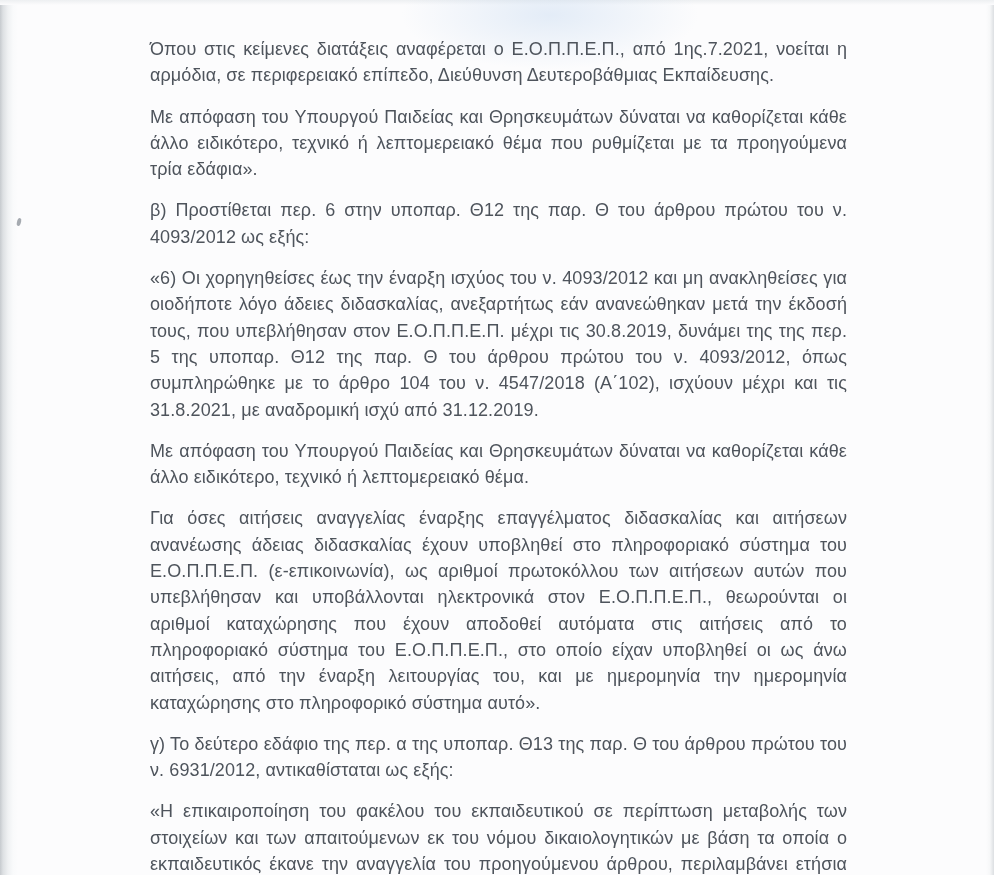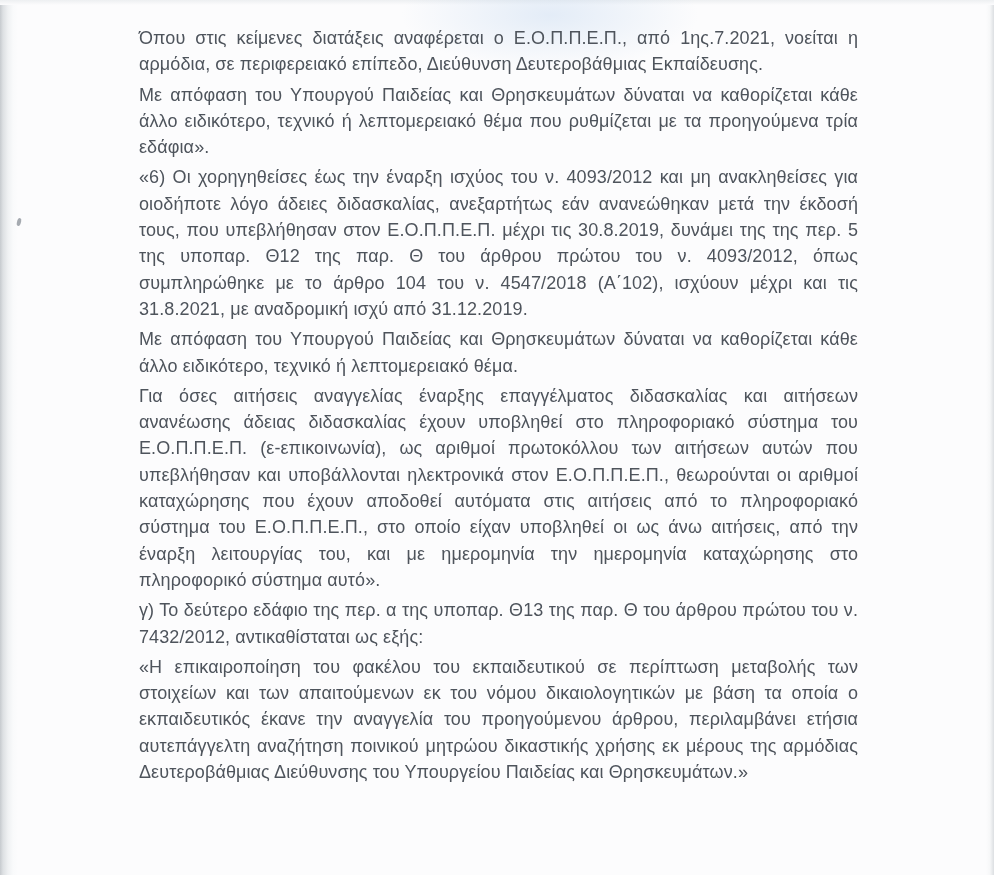--- a/index.html
+++ b/index.html
@@ -58,38 +58,39 @@
     left: 135px;
     top: 21px;
     width: 727px;
     color: #4e545c;
     font-size: 18px;
     line-height: 26.3px;
     text-align: justify;
     letter-spacing: 0.1px;
   }
   .text-column p {
-    margin: 4px;
+    margin: 15px;
   }
 </style>
 </head>
 <body>
 
 <div class="page">
 
   <div class="scan-edge-left"></div>
   <div class="scan-edge-right"></div>
   <div class="scan-edge-top"></div>
   <div class="scan-tint"></div>
   <div class="scan-speck"></div>
 
   <div class="text-column">
     <p>Όπου στις κείμενες διατάξεις αναφέρεται ο Ε.Ο.Π.Π.Ε.Π., από 1ης.7.2021, νοείται η αρμόδια, σε περιφερειακό επίπεδο, Διεύθυνση Δευτεροβάθμιας Εκπαίδευσης.</p>
     <p>Με απόφαση του Υπουργού Παιδείας και Θρησκευμάτων δύναται να καθορίζεται κάθε άλλο ειδικότερο, τεχνικό ή λεπτομερειακό θέμα που ρυθμίζεται με τα προηγούμενα τρία εδάφια».</p>
+    <p>β) Προστίθεται περ. 6 στην υποπαρ. Θ12 της παρ. Θ του άρθρου πρώτου του ν. 4093/2012 ως εξής:</p>
     <p>«6) Οι χορηγηθείσες έως την έναρξη ισχύος του ν. 4093/2012 και μη ανακληθείσες για οιοδήποτε λόγο άδειες διδασκαλίας, ανεξαρτήτως εάν ανανεώθηκαν μετά την έκδοσή τους, που υπεβλήθησαν στον Ε.Ο.Π.Π.Ε.Π. μέχρι τις 30.8.2019, δυνάμει της της περ. 5 της υποπαρ. Θ12 της παρ. Θ του άρθρου πρώτου του ν. 4093/2012, όπως συμπληρώθηκε με το άρθρο 104 του ν. 4547/2018 (Α΄102), ισχύουν μέχρι και τις 31.8.2021, με αναδρομική ισχύ από 31.12.2019.</p>
     <p>Με απόφαση του Υπουργού Παιδείας και Θρησκευμάτων δύναται να καθορίζεται κάθε άλλο ειδικότερο, τεχνικό ή λεπτομερειακό θέμα.</p>
     <p>Για όσες αιτήσεις αναγγελίας έναρξης επαγγέλματος διδασκαλίας και αιτήσεων ανανέωσης άδειας διδασκαλίας έχουν υποβληθεί στο πληροφοριακό σύστημα του Ε.Ο.Π.Π.Ε.Π. (ε-επικοινωνία), ως αριθμοί πρωτοκόλλου των αιτήσεων αυτών που υπεβλήθησαν και υποβάλλονται ηλεκτρονικά στον Ε.Ο.Π.Π.Ε.Π., θεωρούνται οι αριθμοί καταχώρησης που έχουν αποδοθεί αυτόματα στις αιτήσεις από το πληροφοριακό σύστημα του Ε.Ο.Π.Π.Ε.Π., στο οποίο είχαν υποβληθεί οι ως άνω αιτήσεις, από την έναρξη λειτουργίας του, και με ημερομηνία την ημερομηνία καταχώρησης στο πληροφορικό σύστημα αυτό».</p>
-    <p>γ) Το δεύτερο εδάφιο της περ. α της υποπαρ. Θ13 της παρ. Θ του άρθρου πρώτου του ν. 7432/2012, αντικαθίσταται ως εξής:</p>
+    <p>γ) Το δεύτερο εδάφιο της περ. α της υποπαρ. Θ13 της παρ. Θ του άρθρου πρώτου του ν. 6931/2012, αντικαθίσταται ως εξής:</p>
     <p>«Η επικαιροποίηση του φακέλου του εκπαιδευτικού σε περίπτωση μεταβολής των στοιχείων και των απαιτούμενων εκ του νόμου δικαιολογητικών με βάση τα οποία ο εκπαιδευτικός έκανε την αναγγελία του προηγούμενου άρθρου, περιλαμβάνει ετήσια αυτεπάγγελτη αναζήτηση ποινικού μητρώου δικαστικής χρήσης εκ μέρους της αρμόδιας Δευτεροβάθμιας Διεύθυνσης του Υπουργείου Παιδείας και Θρησκευμάτων.»</p>
 
   </div>
 
 </div>
 
 </body></html>

